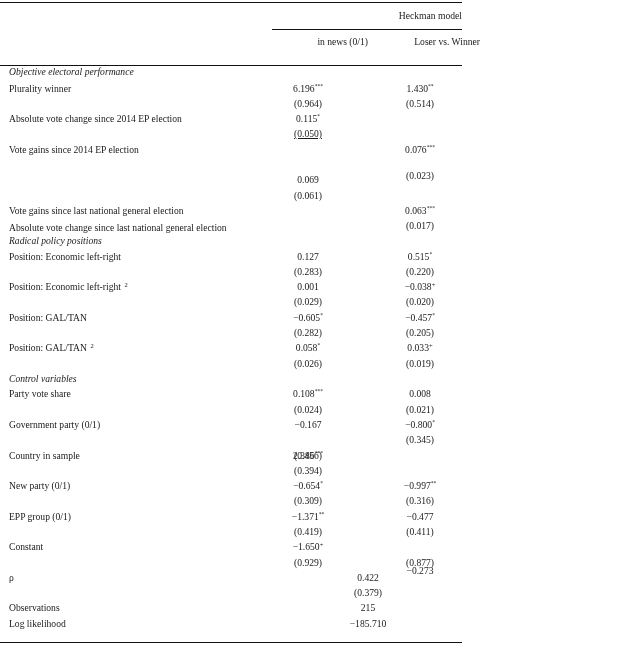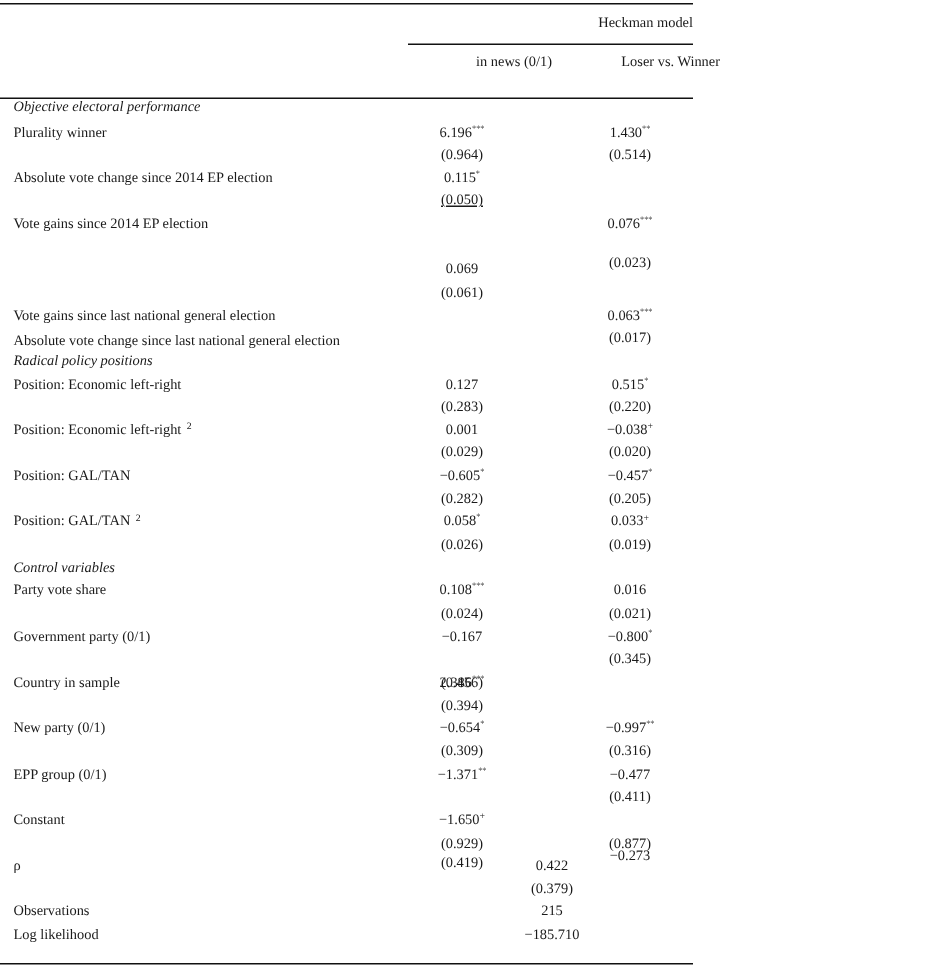--- a/index.html
+++ b/index.html
@@ -71,40 +71,40 @@
       <div class="txt c1" style="top: 327px;"><span>(0.282)</span></div>
       <div class="txt c2" style="top: 327px;"><span>(0.205)</span></div>
       <div class="txt lbl" style="top: 342px;"><span>Position: GAL/TAN</span><sup class="sm" style="margin-left: 2px;"> 2</sup></div>
       <div class="txt c1" style="top: 342px;"><span>0.058</span><sup>*</sup></div>
       <div class="txt c2" style="top: 342px;"><span>0.033</span><sup class="sm">+</sup></div>
       <div class="txt c1" style="top: 358px;"><span>(0.026)</span></div>
       <div class="txt c2" style="top: 358px;"><span>(0.019)</span></div>
       <div class="txt lbl it" style="top: 373px;"><span>Control variables</span></div>
       <div class="txt lbl" style="top: 388px;"><span>Party vote share</span></div>
       <div class="txt c1" style="top: 388px;"><span>0.108</span><sup>***</sup></div>
-      <div class="txt c2" style="top: 388px;"><span>0.016</span></div>
+      <div class="txt c2" style="top: 388px;"><span>0.008</span></div>
       <div class="txt c1" style="top: 404px;"><span>(0.024)</span></div>
       <div class="txt c2" style="top: 404px;"><span>(0.021)</span></div>
       <div class="txt lbl" style="top: 419px;"><span>Government party (0/1)</span></div>
       <div class="txt c1" style="top: 419px;"><span>−0.167</span></div>
       <div class="txt c2" style="top: 419px;"><span>−0.800</span><sup>*</sup></div>
       <div class="txt c1" style="top: 450px;"><span>(0.456)</span></div>
       <div class="txt c2" style="top: 434px;"><span>(0.345)</span></div>
       <div class="txt lbl" style="top: 450px;"><span>Country in sample</span></div>
       <div class="txt c1" style="top: 450px;"><span>2.386</span><sup>***</sup></div>
       <div class="txt c1" style="top: 465px;"><span>(0.394)</span></div>
       <div class="txt lbl" style="top: 480px;"><span>New party (0/1)</span></div>
       <div class="txt c1" style="top: 480px;"><span>−0.654</span><sup>*</sup></div>
       <div class="txt c2" style="top: 480px;"><span>−0.997</span><sup>**</sup></div>
       <div class="txt c1" style="top: 495px;"><span>(0.309)</span></div>
       <div class="txt c2" style="top: 495px;"><span>(0.316)</span></div>
       <div class="txt lbl" style="top: 511px;"><span>EPP group (0/1)</span></div>
       <div class="txt c1" style="top: 511px;"><span>−1.371</span><sup>**</sup></div>
       <div class="txt c2" style="top: 511px;"><span>−0.477</span></div>
-      <div class="txt c1" style="top: 526px; margin-top: 44px;"><span>(0.419)</span></div>
+      <div class="txt c1" style="top: 526px;"><span>(0.419)</span></div>
       <div class="txt c2" style="top: 526px;"><span>(0.411)</span></div>
       <div class="txt lbl" style="top: 541px;"><span>Constant</span></div>
       <div class="txt c1" style="top: 541px;"><span>−1.650</span><sup class="sm">+</sup></div>
       <div class="txt c2" style="top: 541px; margin-top: 24px;"><span>−0.273</span></div>
       <div class="txt c1" style="top: 557px;"><span>(0.929)</span></div>
       <div class="txt c2" style="top: 557px;"><span>(0.877)</span></div>
       <div class="txt lbl" style="top: 572px;"><span>ρ</span></div>
       <div class="txt cm" style="top: 572px;"><span>0.422</span></div>
       <div class="txt cm" style="top: 587px;"><span>(0.379)</span></div>
       <div class="txt lbl" style="top: 602px;"><span>Observations</span></div>

